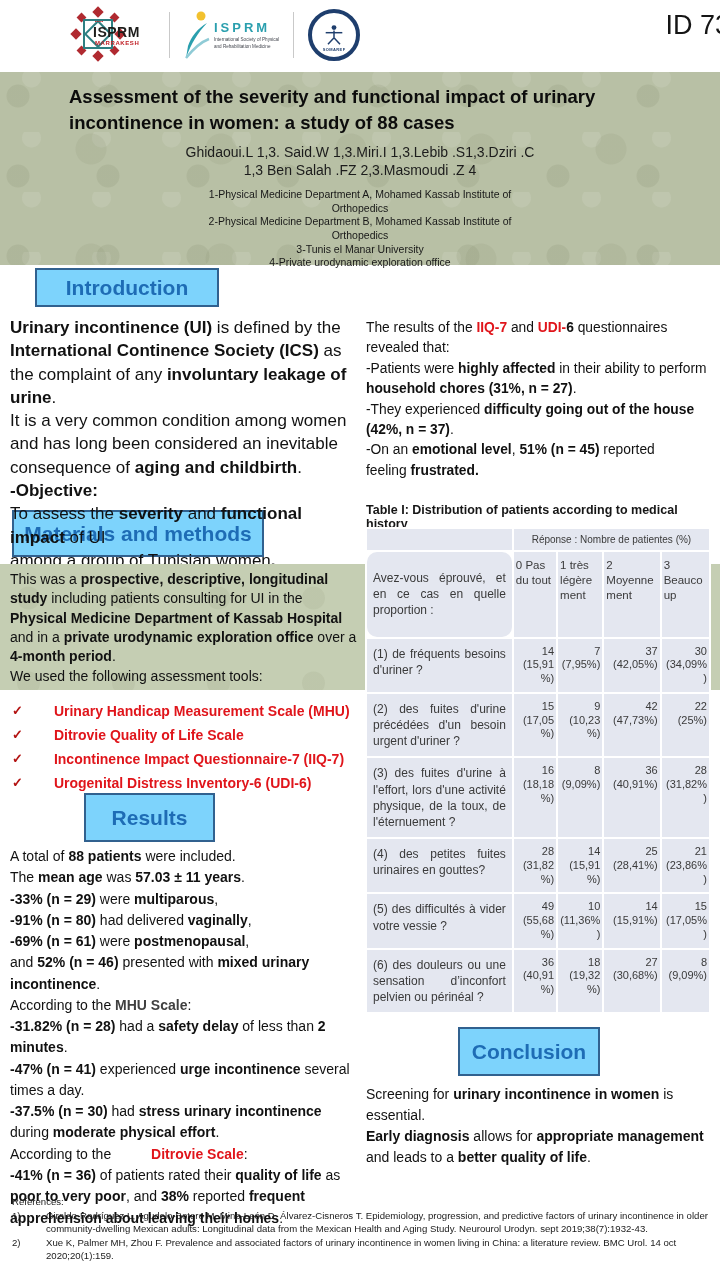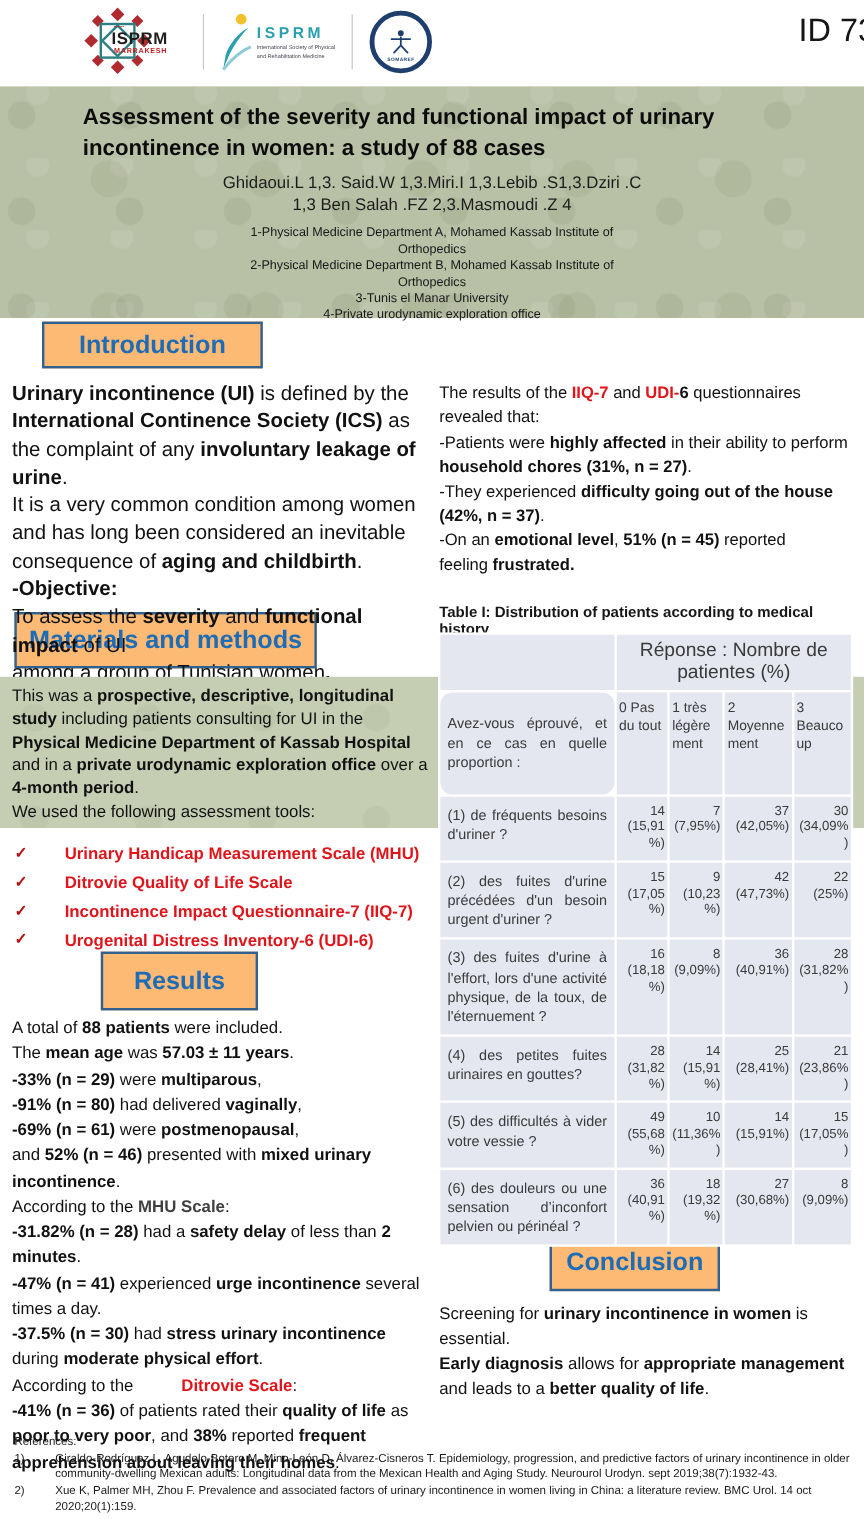--- a/index.html
+++ b/index.html
@@ -30,21 +30,21 @@
                      radial-gradient(circle at 70% 70%,rgba(90,100,65,.08) 0 15px,transparent 16px),
                      radial-gradient(circle at 45% 10%,rgba(255,255,255,.10) 0 9px,transparent 10px);
     background-size:90px 80px,130px 110px,70px 60px;}
   .poster-title{width:582px;margin:0 auto;padding-top:12px;font-weight:bold;font-size:18.5px;
     line-height:1.4;color:#0c0c0c;text-align:left;}
   .authors{margin-top:7px;text-align:center;font-size:14px;color:#1c1c1c;line-height:1.3;}
   .affiliations{margin-top:9px;text-align:center;font-size:10.5px;color:#181818;width:330px;margin-left:auto;margin-right:auto;line-height:1.3;}
   .affiliations .para{margin:0;}
 
   
-  .hbox{position:absolute;background:#fdba74;border:2px solid #31618f;display:flex;align-items:center;
+  .hbox{position:absolute;background:#7dd3fc;border:2px solid #31618f;display:flex;align-items:center;
         justify-content:center;color:#1e6cb5;font-weight:bold;}
   .intro-h{left:35px;top:268px;width:180px;height:35px;font-size:21px;}
   .methods-h{left:12px;top:510px;width:248px;height:43px;font-size:21px;}
   .results-h{left:84px;top:793px;width:127px;height:45px;font-size:21px;}
   .concl-h{left:458px;top:1027px;width:138px;height:45px;font-size:21px;}
 
   
   .text .para{margin:0;}
   .b{font-weight:bold;}
   .intro-t{position:absolute;left:10px;top:316px;width:348px;font-size:17px;line-height:1.37;}
@@ -59,21 +59,21 @@
   .results-t{position:absolute;left:10px;top:846px;width:350px;font-size:14px;line-height:1.52;}
   .right-t{position:absolute;left:366px;top:318px;width:352px;font-size:13.8px;line-height:1.48;}
   .concl-t{position:absolute;left:366px;top:1084px;width:352px;font-size:14px;line-height:1.5;}
 
   
   .tbl-caption{position:absolute;left:366px;top:503px;width:350px;font-size:12.5px;font-weight:bold;color:#161616;}
   .mtable{position:absolute;left:365px;top:527px;width:346px;border-collapse:separate;border-spacing:2px;
           table-layout:fixed;background:#fff;color:#3a3a3a;}
   .mtable td{background:#e4e7f0;overflow-wrap:anywhere;}
   .corner{background:#e1e4ee;}
-  .spanhead{background:#e1e4ee;text-align:center;font-size:16px;padding:5px 4px;vertical-align:middle;}
+  .spanhead{background:#e1e4ee;text-align:center;font-size:10px;padding:5px 4px;vertical-align:middle;}
   .qhead{background:#e1e4ee;font-size:12px;text-align:justify;padding:18px 6px;vertical-align:top;line-height:1.35;border-radius:10px;}
   .chead{background:#e1e4ee;font-size:11.5px;padding:6px 2px;vertical-align:top;line-height:1.3;}
   .qcell{font-size:12px;text-align:justify;padding:7px 6px;vertical-align:top;line-height:1.35;}
   .vcell{font-size:11px;text-align:right;padding:6px 2px;vertical-align:top;line-height:1.25;}
   .vn,.vp{display:block;}
 
   
   .refs{position:absolute;left:12px;top:1196px;width:700px;font-size:9.6px;color:#1a1a1a;line-height:1.35;}
   .refs-label{margin-bottom:1px;}
   .ref-row{display:flex;margin-bottom:1px;}

